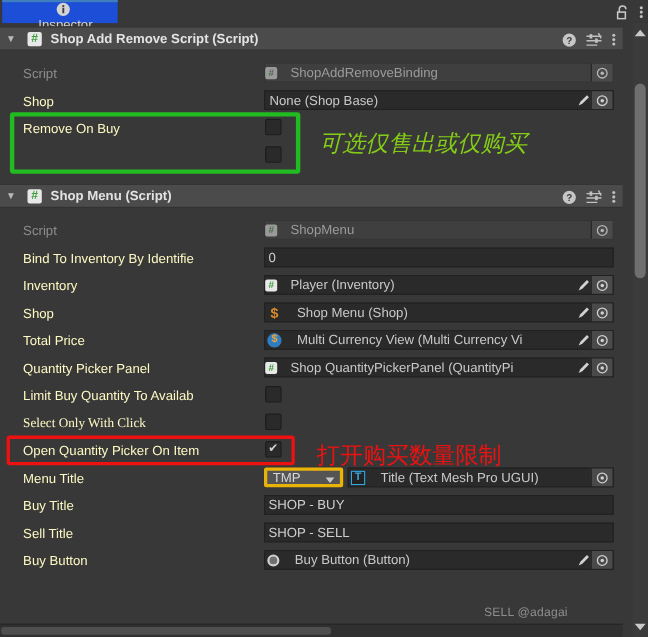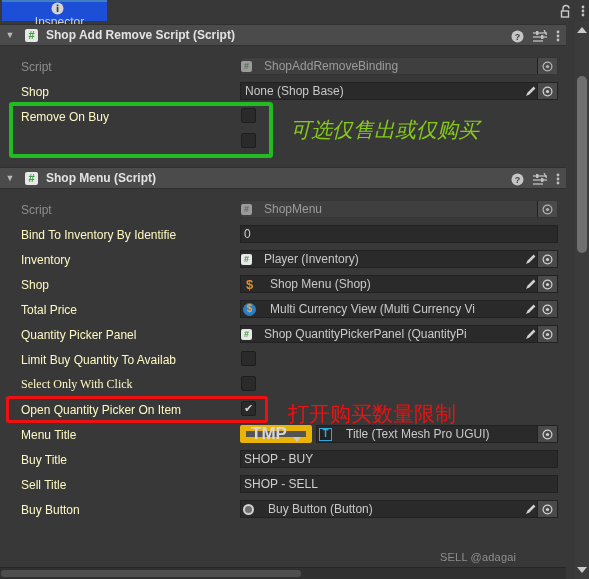--- a/index.html
+++ b/index.html
@@ -122,24 +122,24 @@
     border: 1px solid #1d1d1d;
     border-radius: 2px;
     box-sizing: border-box;
     display: flex; align-items: center; justify-content: center;
     color: #d4d4d4; font-size: 11px; line-height: 1;
   }
 
   
   .popup {
     position: absolute; left: 240px; top: 3px; width: 72px; height: 18px;
-    background: #545454; border: 6px solid #eab308; border-radius: 2px;
+    background: #545454; border: 3px solid #eab308; border-radius: 2px;
     box-sizing: border-box;
     display: flex; align-items: center; padding-left: 5px;
-    color: #d8d8d8; font-size: 17px; font-weight: bold;
+    color: #d8d8d8; font-size: 12px;
   }
   .popup .arrow {
     position: absolute; right: 5px; top: 6px;
     width: 0; height: 0;
     border-left: 4px solid transparent; border-right: 4px solid transparent;
     border-top: 5px solid #c8c8c8;
   }
 
   
   .badge {

